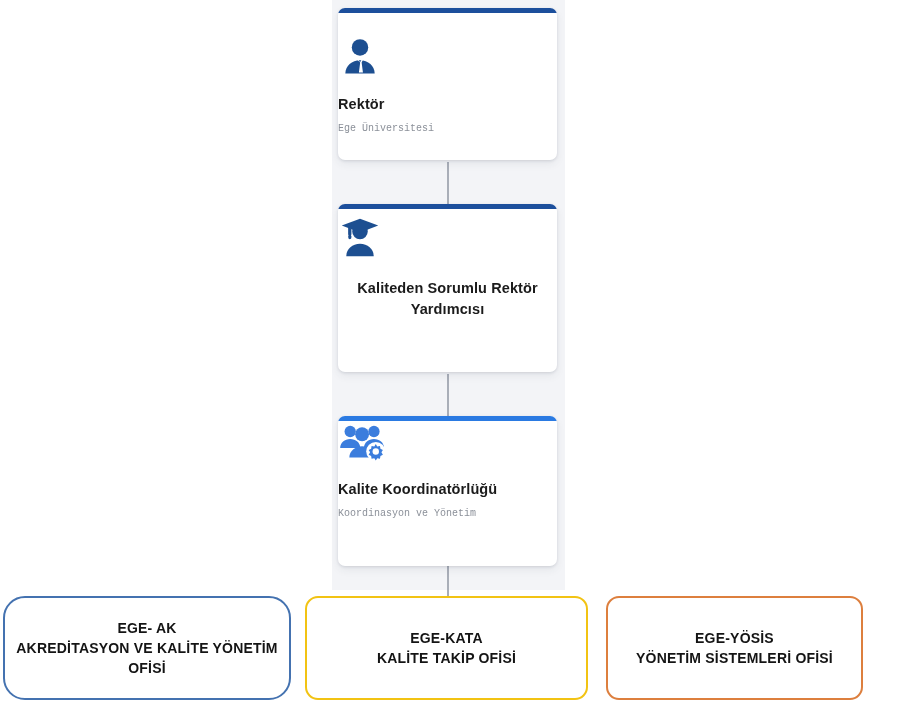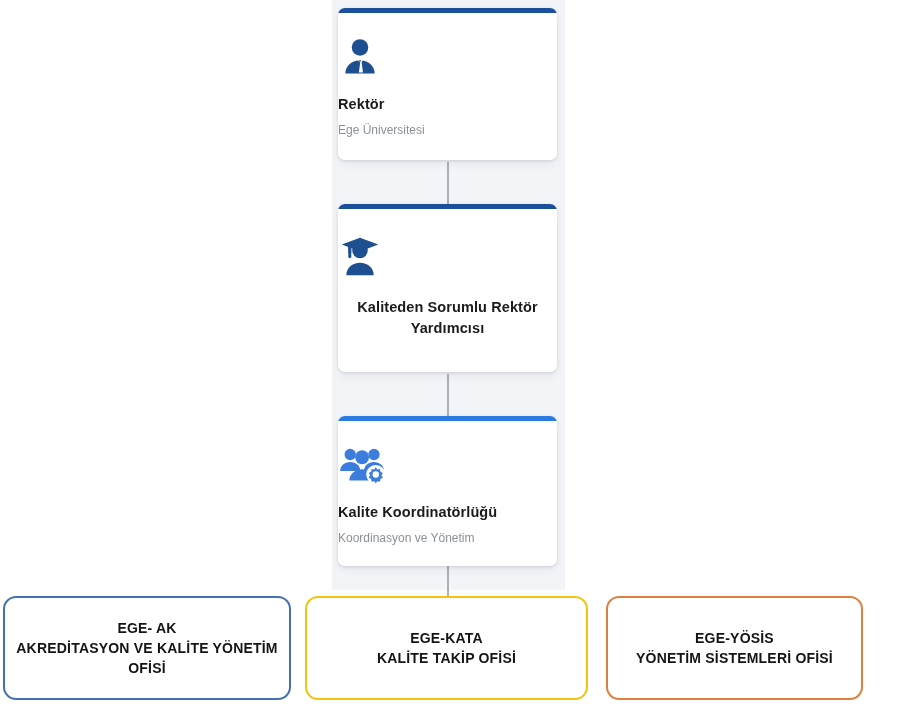--- a/index.html
+++ b/index.html
@@ -76,38 +76,39 @@
   }
   .card-title {
     font-size: 14.5px;
     font-weight: bold;
     color: #1b1b1b;
     text-align: center;
     line-height: 1.42;
     letter-spacing: 0.1px;
   }
   .card-subtitle {
-    font-size: 12px;
+    font-size: 10px;
     color: #8b9099;
     text-align: center;
     line-height: 1.4;
     margin-top: 7px;
+    font-family: Liberation Mono, monospace;
   }
 
   
   #card-rektor { top: 8px; height: 152px; }
   #card-rektor .card-body { padding-top: 22px; }
   #card-rektor .card-title { margin-top: 15px; }
 
   #card-rektor-yrd { top: 204px; height: 168px; }
-  #card-rektor-yrd .card-body { padding-top: 26px; }
+  #card-rektor-yrd .card-body { padding-top: 7px; }
   #card-rektor-yrd .card-title { margin-top: 20px; }
 
   #card-koordinatorluk { top: 416px; height: 150px; }
-  #card-koordinatorluk .card-body { padding-top: 23px; }
+  #card-koordinatorluk .card-body { }
   #card-koordinatorluk .card-title { margin-top: 16px; }
 
   
   .office-row {
     position: absolute;
     left: 0;
     top: 596px;
     width: 915px;
     height: 106px;
   }
@@ -127,21 +128,21 @@
   }
   .office-label {
     font-size: 14px;
     font-weight: bold;
     color: #141414;
     text-align: center;
     line-height: 1.45;
     letter-spacing: 0.2px;
     white-space: pre-line;
   }
-  #office-ege-ak    { left: 3px;   width: 288px; }
+  #office-ege-ak    { left: 3px;   width: 288px; border-radius: 22px; }
   #office-ege-kata  { left: 305px; width: 283px; }
   #office-ege-yosis { left: 606px; width: 257px; }
 </style>
 </head>
 <body>
 
 <div id="org-stage">
 
   <div class="column-strip"></div>
 

